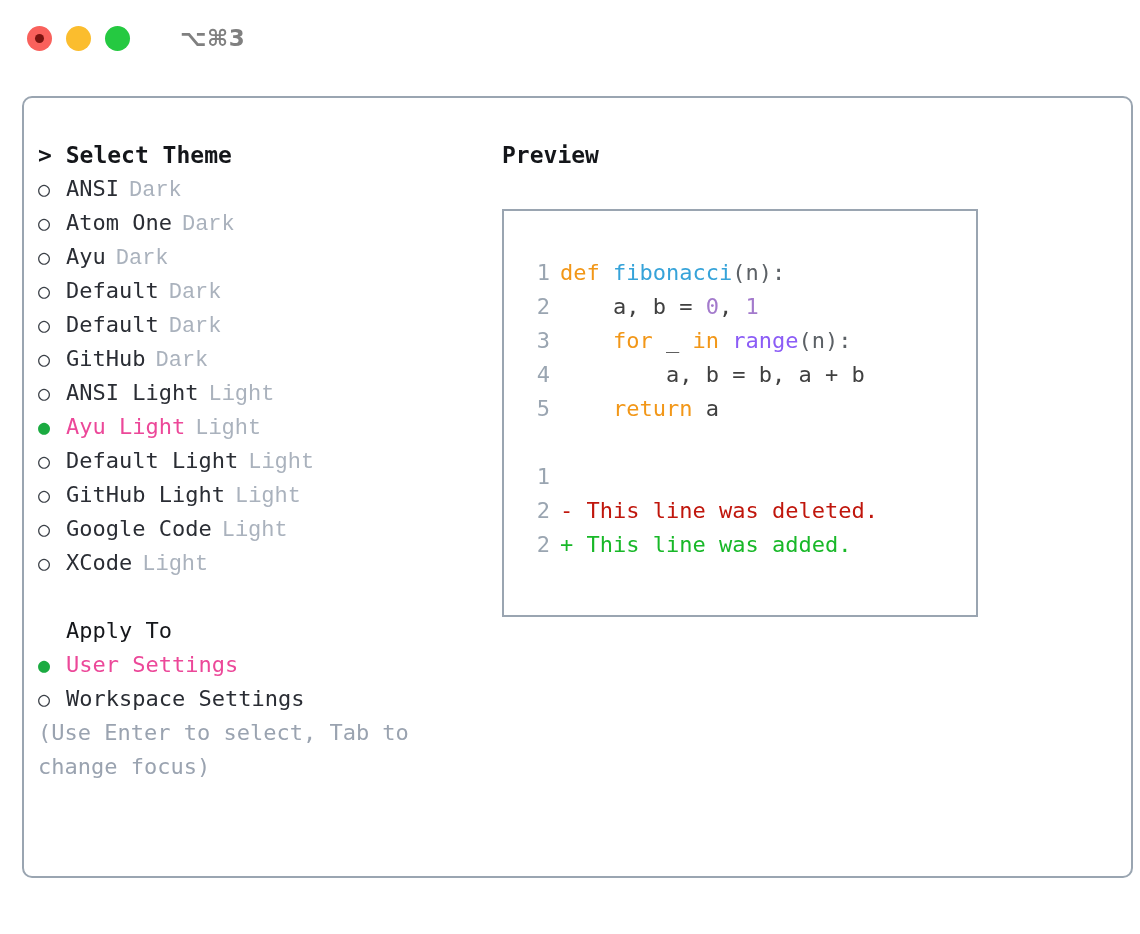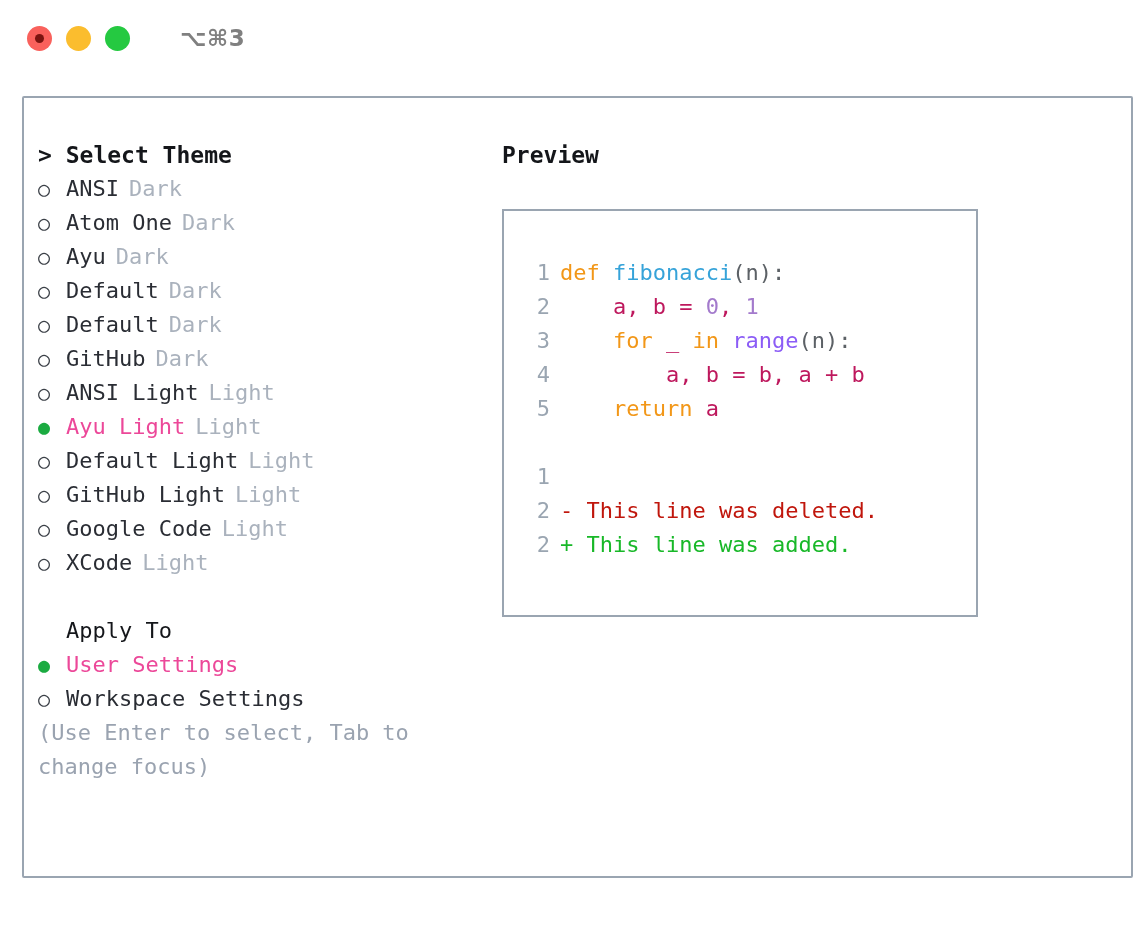--- a/index.html
+++ b/index.html
@@ -69,21 +69,21 @@
   }
 
   
   .panel {
     position: absolute;
     left: 22px;
     top: 96px;
     width: 1111px;
     height: 782px;
     border: 2px solid #9aa5b1;
-    border-radius: 2px;
+    border-radius: 10px;
     background: #ffffff;
     box-sizing: border-box;
   }
 
   .columns {
     position: absolute;
     left: 0; top: 0;
     width: 100%;
     height: 100%;
   }
@@ -116,21 +116,21 @@
     display: inline-block;
     width: 28px;
     flex: 0 0 28px;
     font-size: 20px;
     color: #3a3f46;
     text-align: left;
   }
   .marker.sel { color: #1bab41; }
   .row .name  { color: #2a2d34; }
   .row.sel .name { color: #ec4899; }
-  .row .tag   { color: #aab2bd; margin-left: 10px; }
+  .row .tag   { color: #aab2bd; margin-left: 10px; font-family: Liberation Mono, monospace; }
 
   .apply-head {
     font-size: 22px;
     color: #14161a;
     line-height: 34px;
     padding-left: 28px;
     white-space: pre;
   }
 
   .spacer-lg { height: 34px; }
@@ -189,21 +189,21 @@
     margin-right: 10px;
   }
   .code-txt { white-space: pre; }
   .blank-line { height: 34px; }
 
   
   .tok-kw    { color: #f29718; }
   .tok-fn    { color: #36a3d9; }
   .tok-num   { color: #a37acc; }
   .tok-call  { color: #8b5cf6; }
-  .tok-plain { color: #be185d; }
+  .tok-plain { color: #404040; }
   .tok-punct { color: #5c6166; }
 
   
   .diff-ctx { color: #8a9199; }
   .diff-del { color: #c0160c; }
   .diff-add { color: #18b828; }
 </style>
 </head>
 <body>
 

